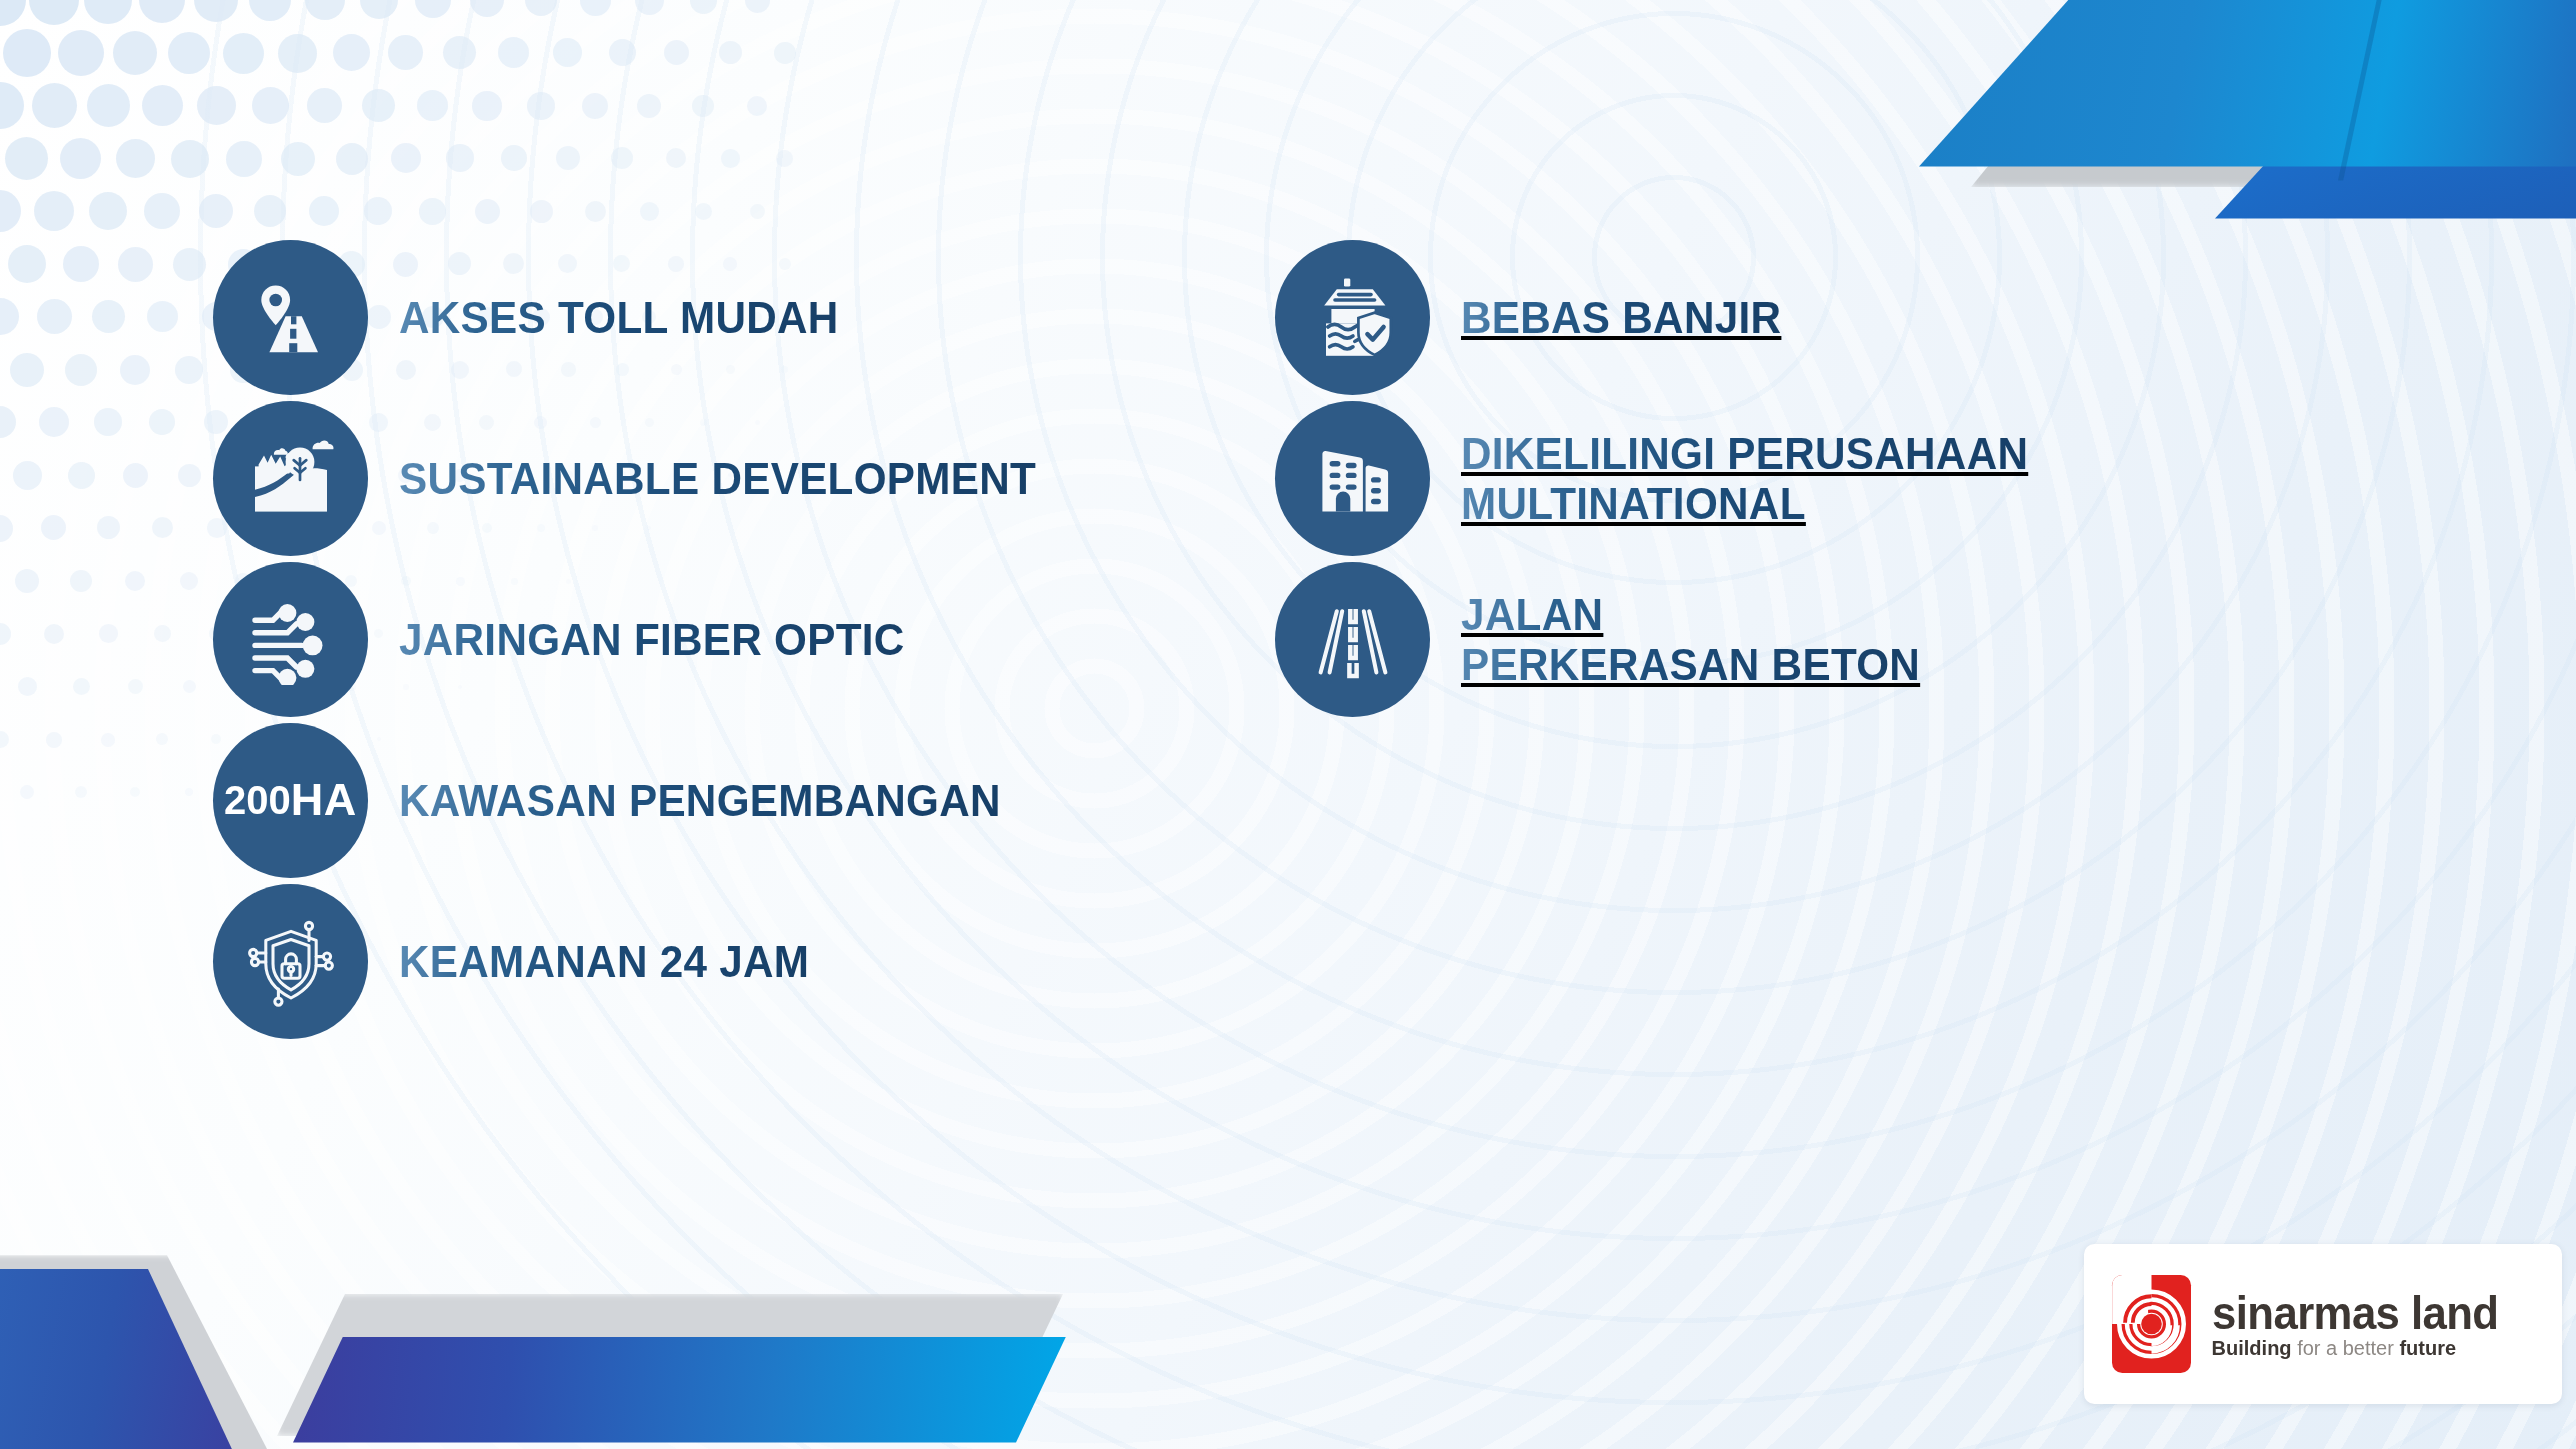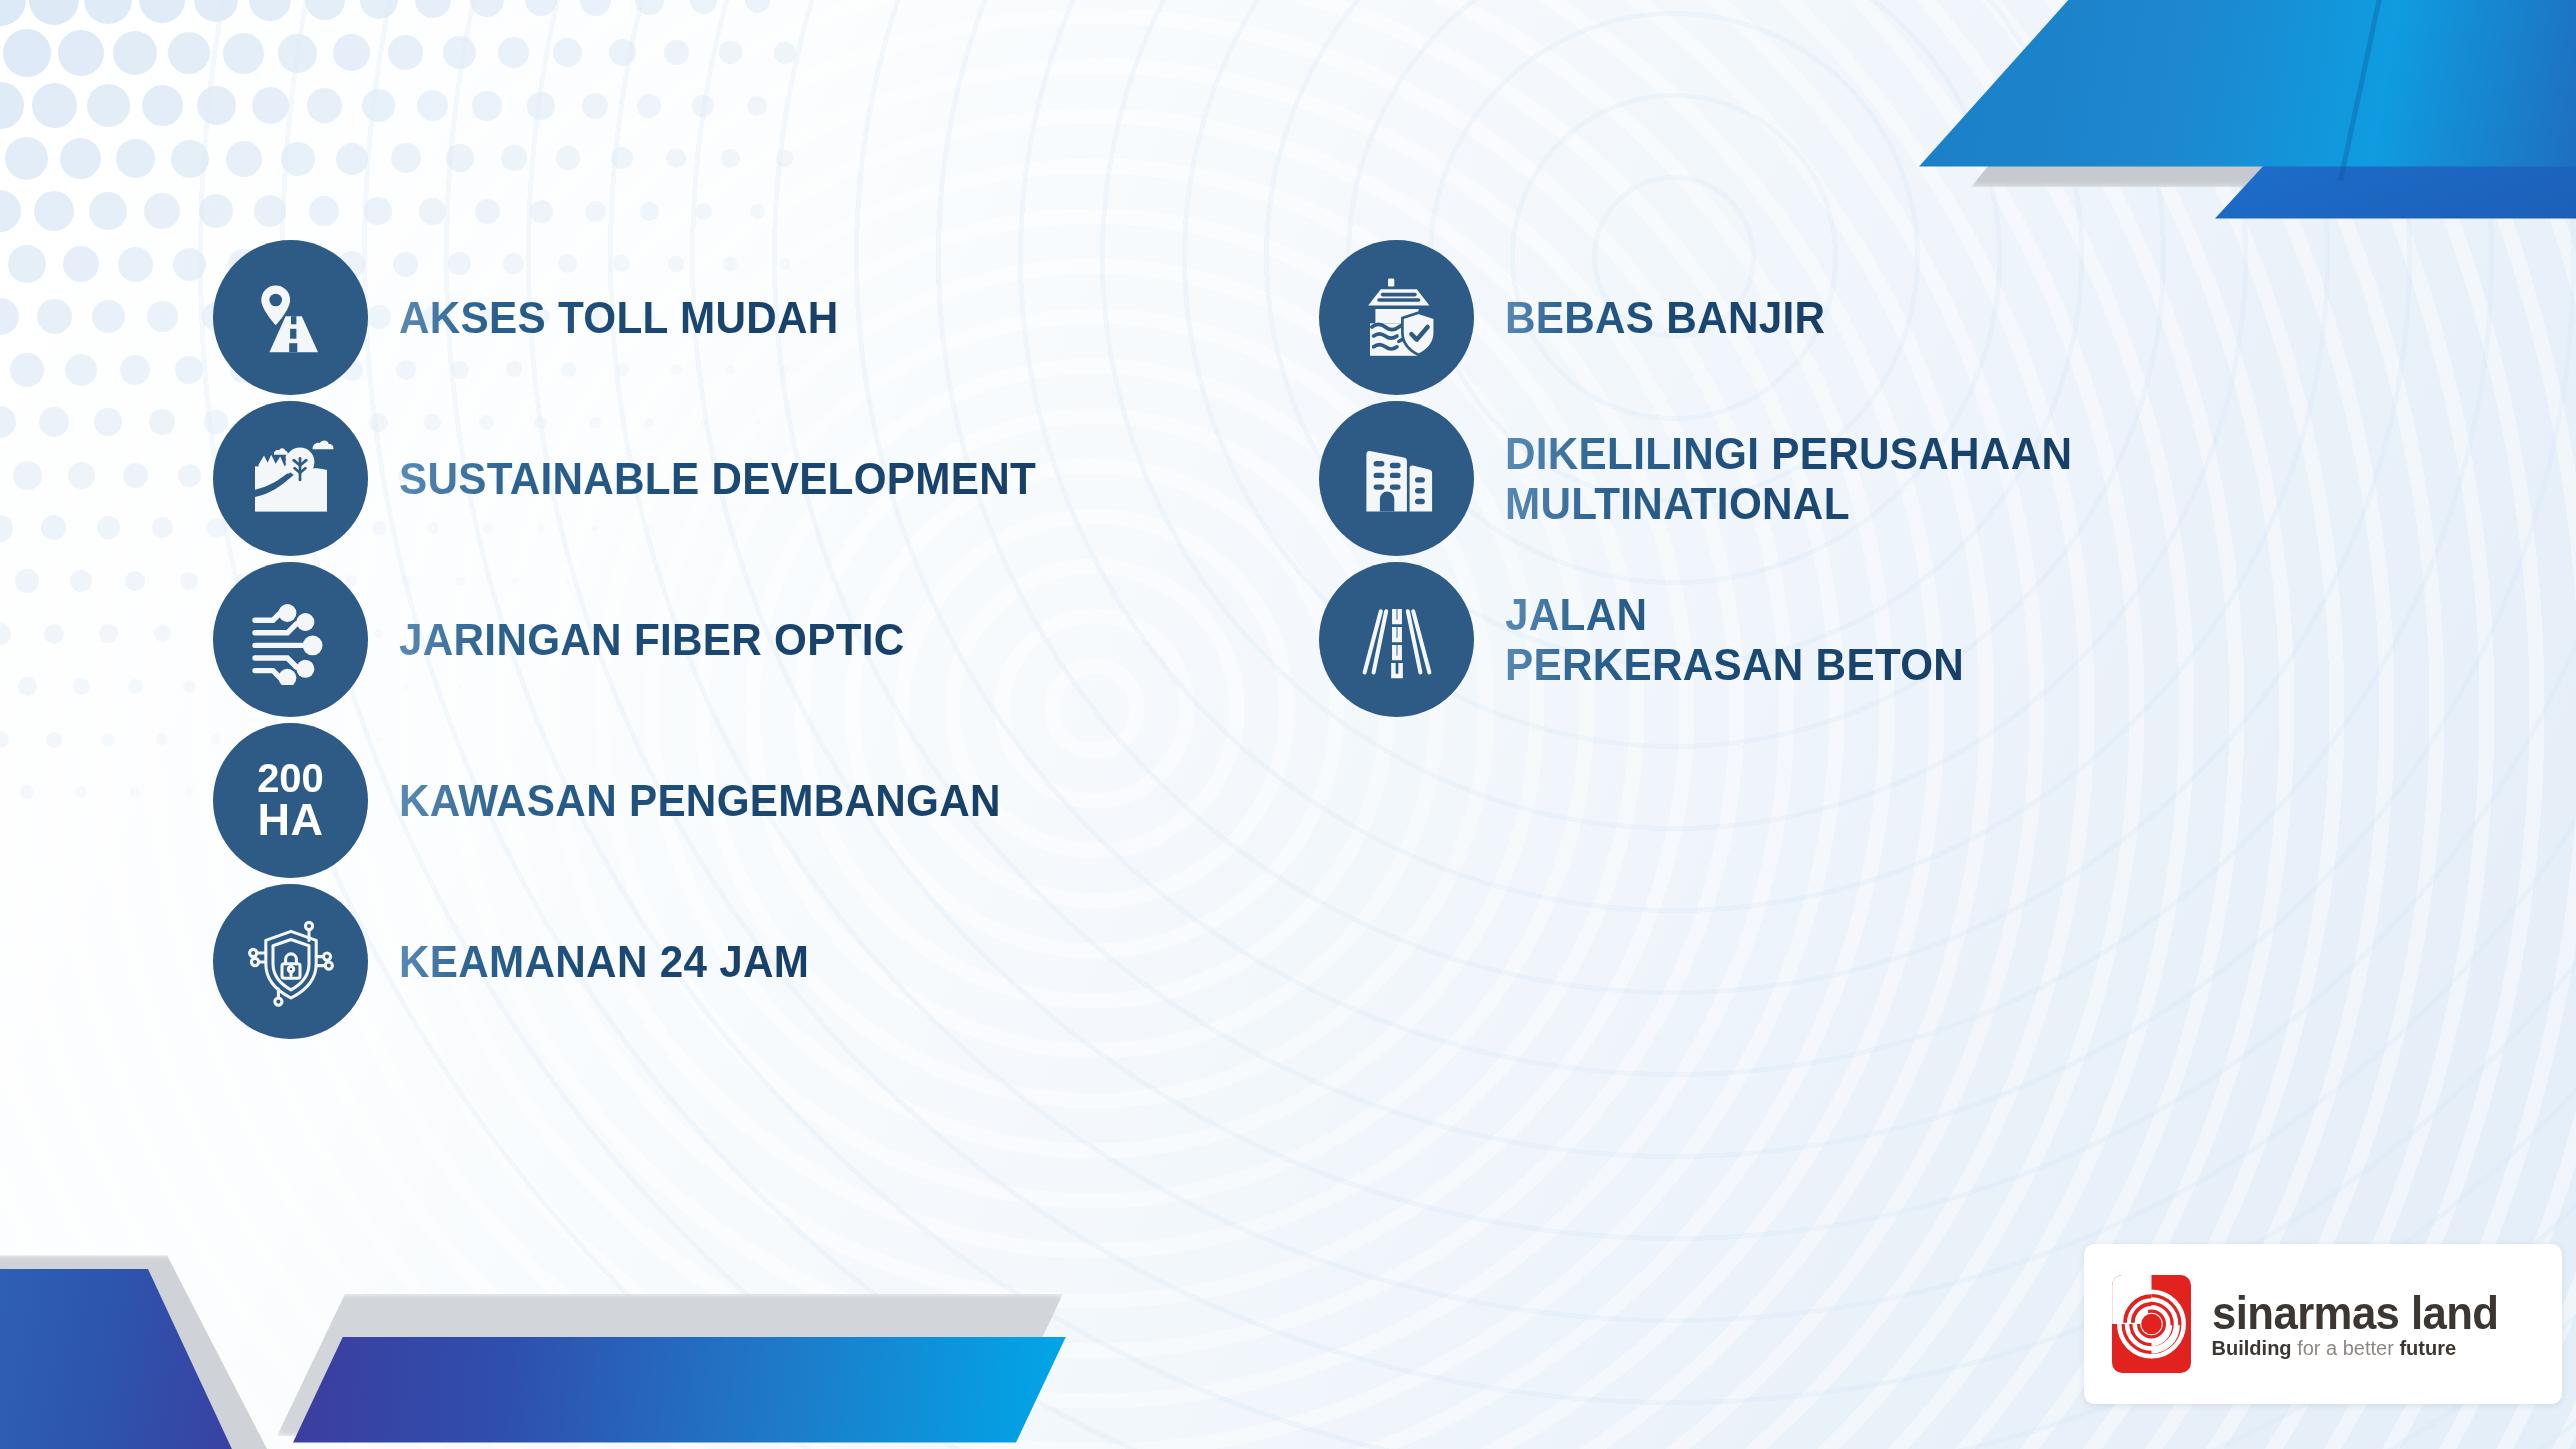--- a/index.html
+++ b/index.html
@@ -164,42 +164,41 @@
     color: transparent;
     -webkit-text-fill-color: transparent;
   }
 
   
   .col {
     position: absolute;
     width: 1133px;
   }
   .col-left  { left: 213px;  top: 237px; }
-  .col-right { left: 1319px; top: 237px; }
+  .col-right { left: 1275px; top: 237px; text-decoration: underline; }
 
   .facility {
     position: relative;
     display: flex;
     align-items: center;
     height: 161px;
     gap: 31px;
   }
   .icon-circle {
     flex: 0 0 auto;
     width: 155px; height: 155px;
     border-radius: 50%;
     background: #2e5a86;
     display: flex;
     align-items: center;
     justify-content: center;
     overflow: hidden;
   }
   .icon-circle svg { width: 90px; height: 90px; display: block; }
   .icon-circle.text-badge {
-    flex-direction: column;
     color: #ffffff;
     font-weight: 700;
     line-height: .98;
   }
   .badge-num { font-size: 40px; letter-spacing: 0px; }
   .badge-unit { font-size: 45px; letter-spacing: 0.6px; }
 
   .facility-label {
     font-size: 44px;
     font-weight: 700;

